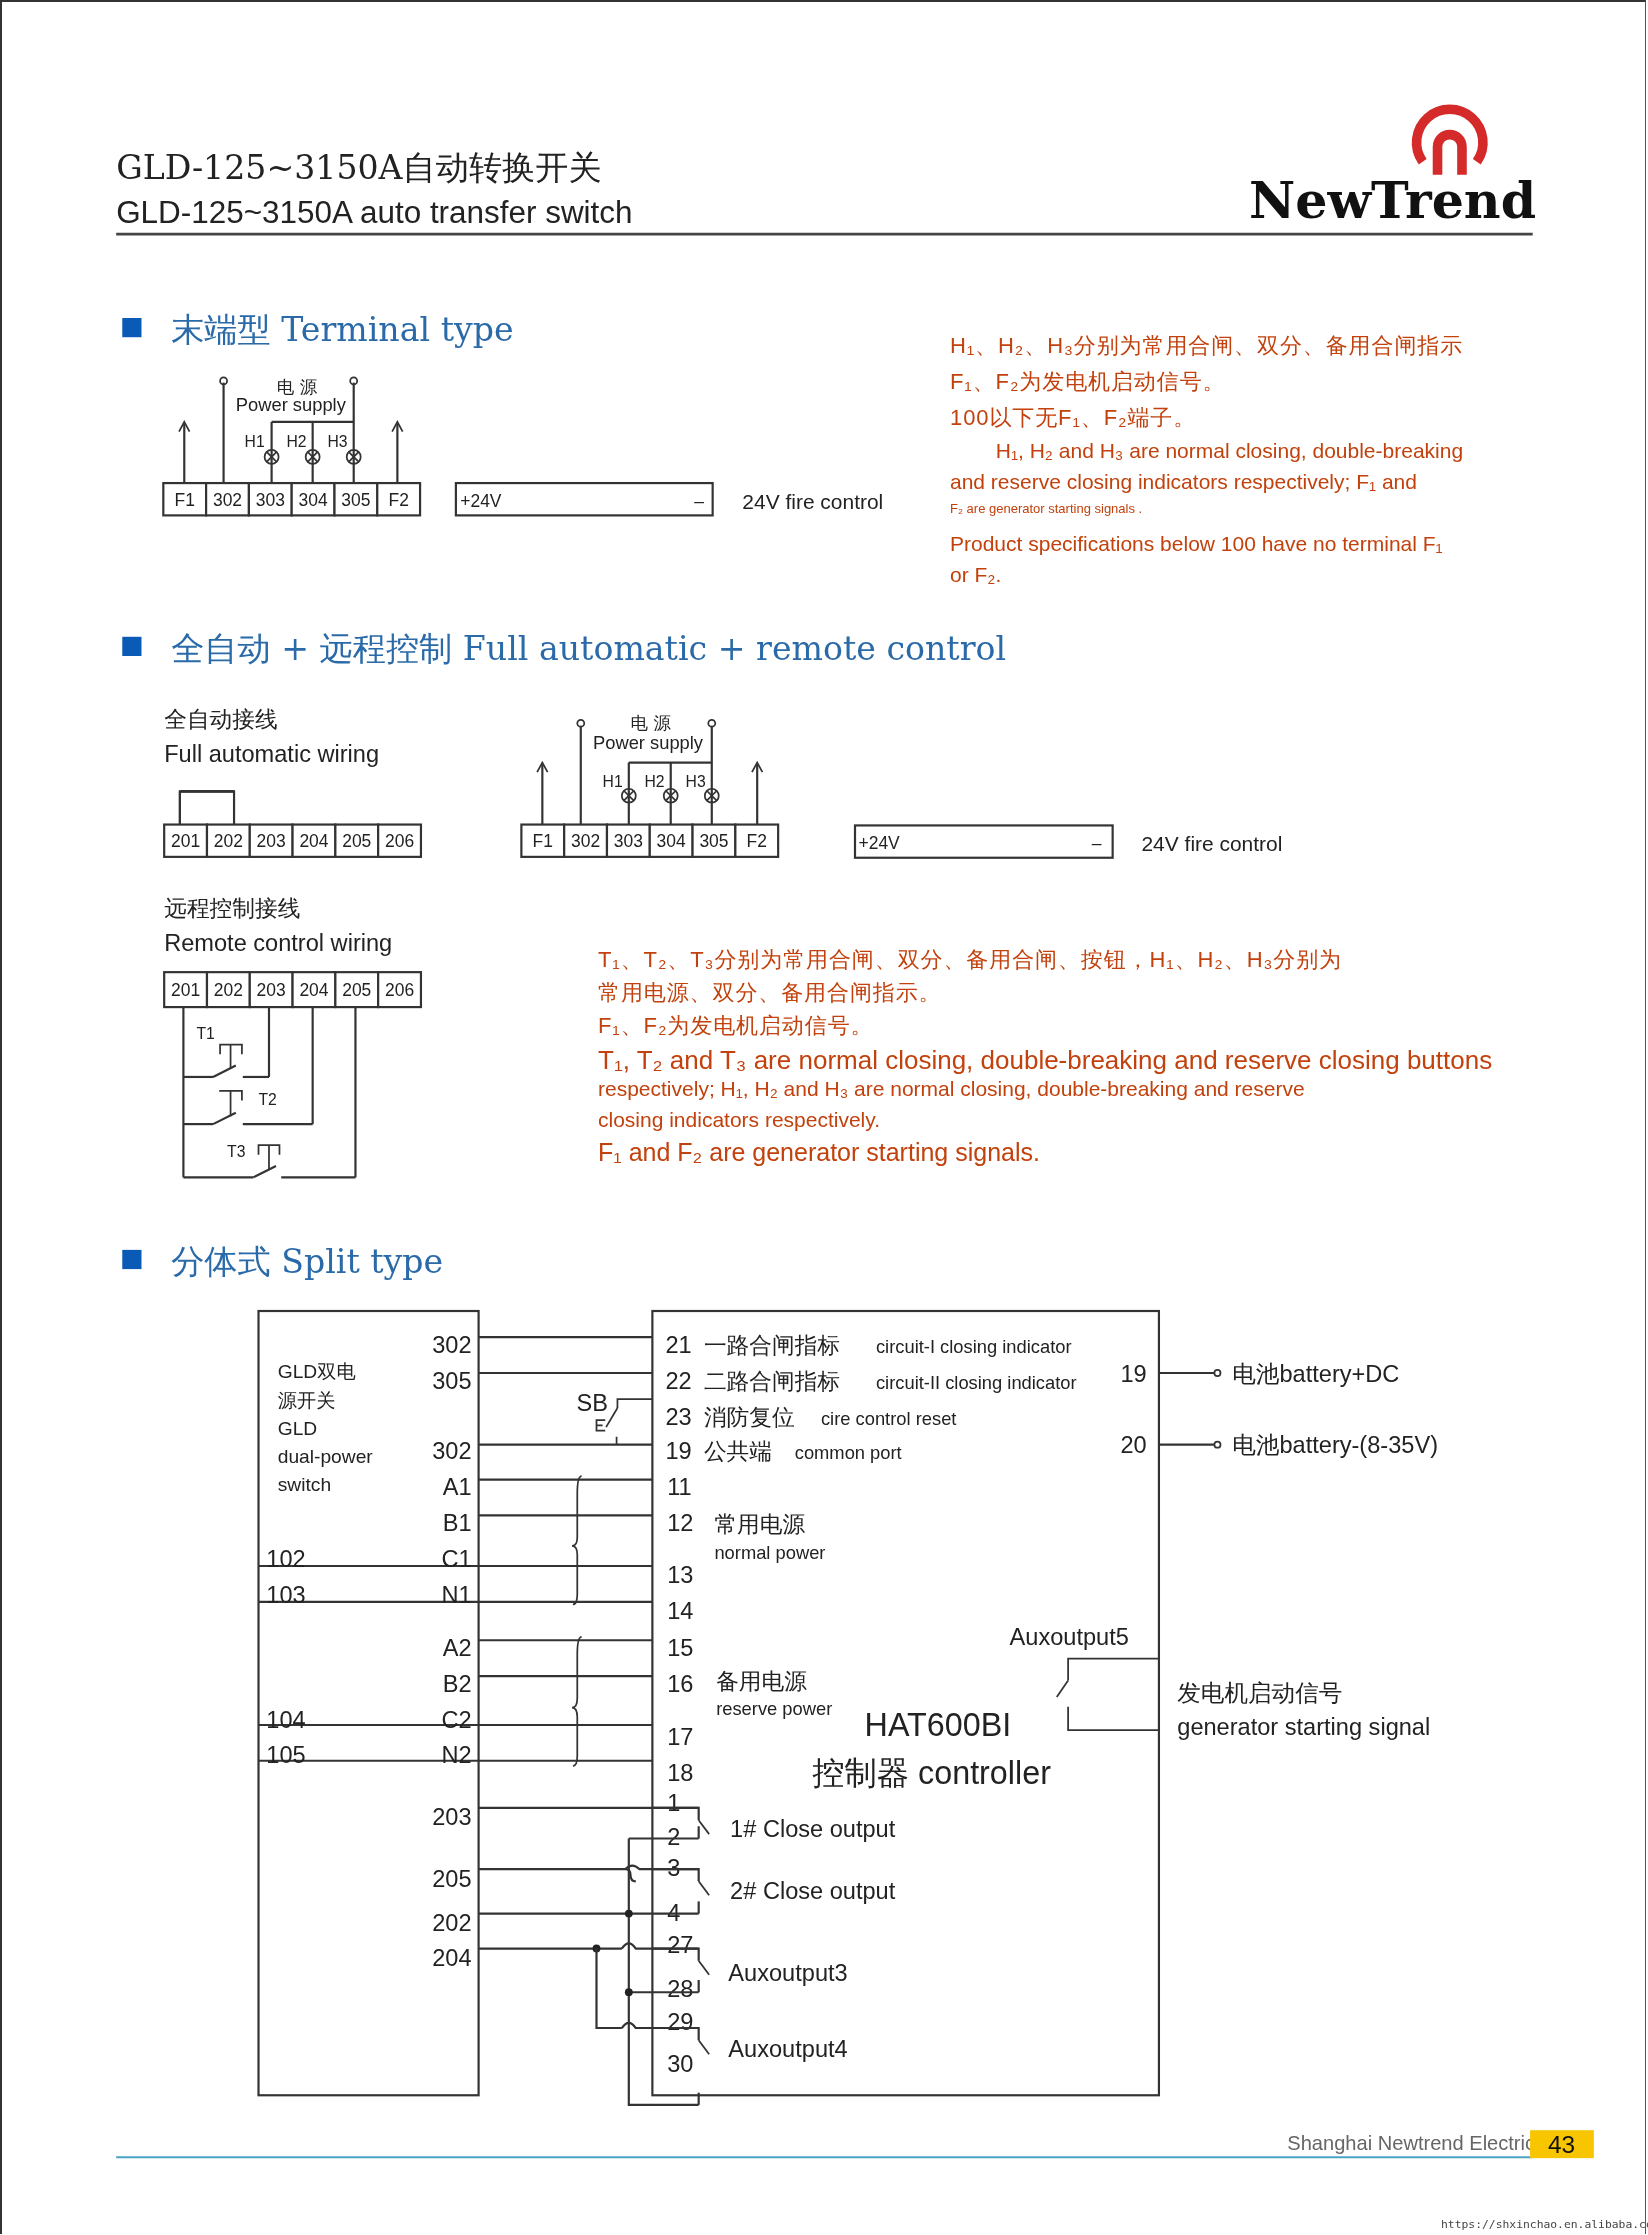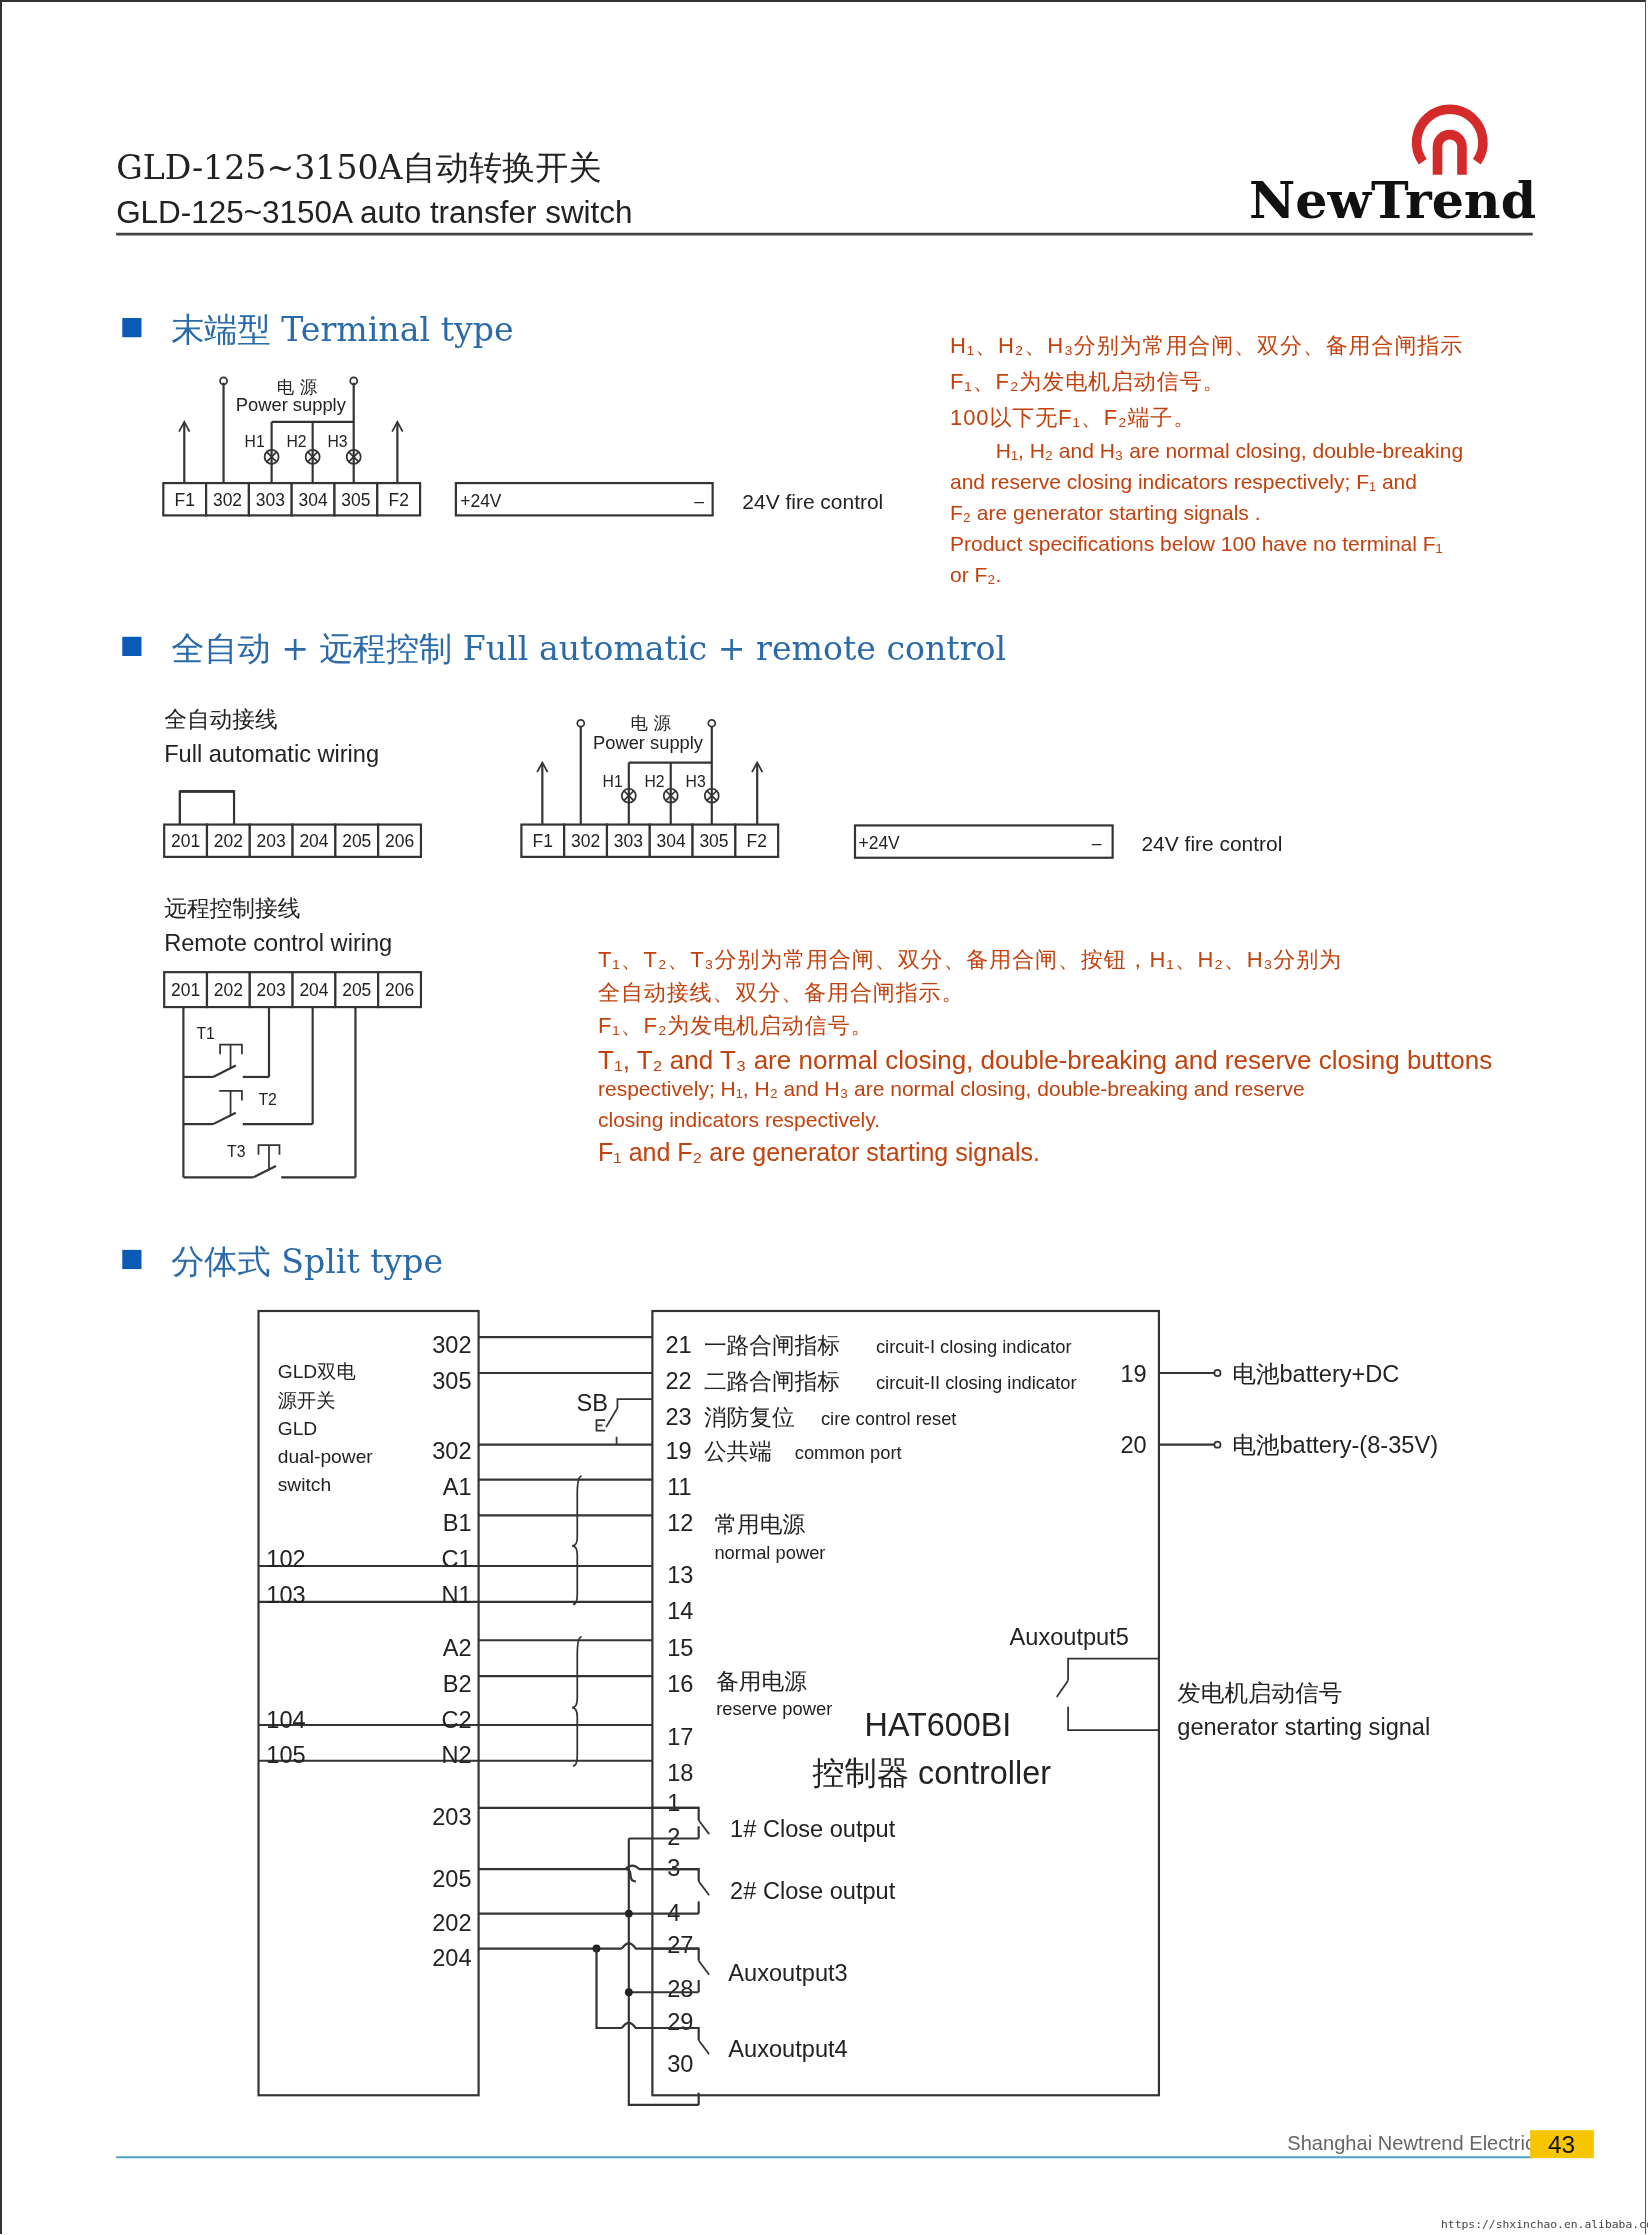--- a/index.html
+++ b/index.html
@@ -374,27 +374,27 @@
   <text x="1788" y="2465" class="sans" fill="#111" font-size="28" text-anchor="middle">43</text>
   <text x="1650" y="2551" class="mono" fill="#444" font-size="13">https://shxinchao.en.alibaba.com/</text>
 </svg>
 
 <div class="para" style="left:950px; top:335px; font-size:22px;">
   <div style="height:36px; letter-spacing:0.9px;">H₁、H₂、H₃分别为常用合闸、双分、备用合闸指示</div>
   <div style="height:36px; letter-spacing:0.9px;">F₁、F₂为发电机启动信号。</div>
   <div style="height:33px; letter-spacing:0.9px;">100以下无F₁、F₂端子。</div>
   <div style="height:31px; font-size:21px;text-align:right;">H₁, H₂ and H₃ are normal closing, double-breaking</div>
   <div style="height:31px; font-size:21px;">and reserve closing indicators respectively; F₁ and</div>
-  <div style="height:31px; font-size:21px;">F₂ are generator starting signals .</div>
+  <div style="height:31px; font-size:13px;">F₂ are generator starting signals .</div>
   <div style="height:31px; font-size:21px;">Product specifications below 100 have no terminal F₁</div>
   <div style="height:31px; font-size:21px;">or F₂.</div>
 </div>
 
 <div class="para" style="left:598px; top:949px; font-size:22px;">
   <div style="height:33px; letter-spacing:0.9px;">T₁、T₂、T₃分别为常用合闸、双分、备用合闸、按钮，H₁、H₂、H₃分别为</div>
-  <div style="height:33px; letter-spacing:0.9px;">全自动接线、双分、备用合闸指示。</div>
+  <div style="height:33px; letter-spacing:0.9px;">常用电源、双分、备用合闸指示。</div>
   <div style="height:32px; letter-spacing:0.9px;">F₁、F₂为发电机启动信号。</div>
   <div style="height:31px; font-size:26px;text-align:right;">T₁, T₂ and T₃ are normal closing, double-breaking and reserve closing buttons</div>
   <div style="height:31px; font-size:21px;">respectively; H₁, H₂ and H₃ are normal closing, double-breaking and reserve</div>
   <div style="height:31px; font-size:21px;">closing indicators respectively.</div>
   <div style="height:31px; font-size:25px;">F₁ and F₂ are generator starting signals.</div>
 </div>
 
 
 </body></html>

